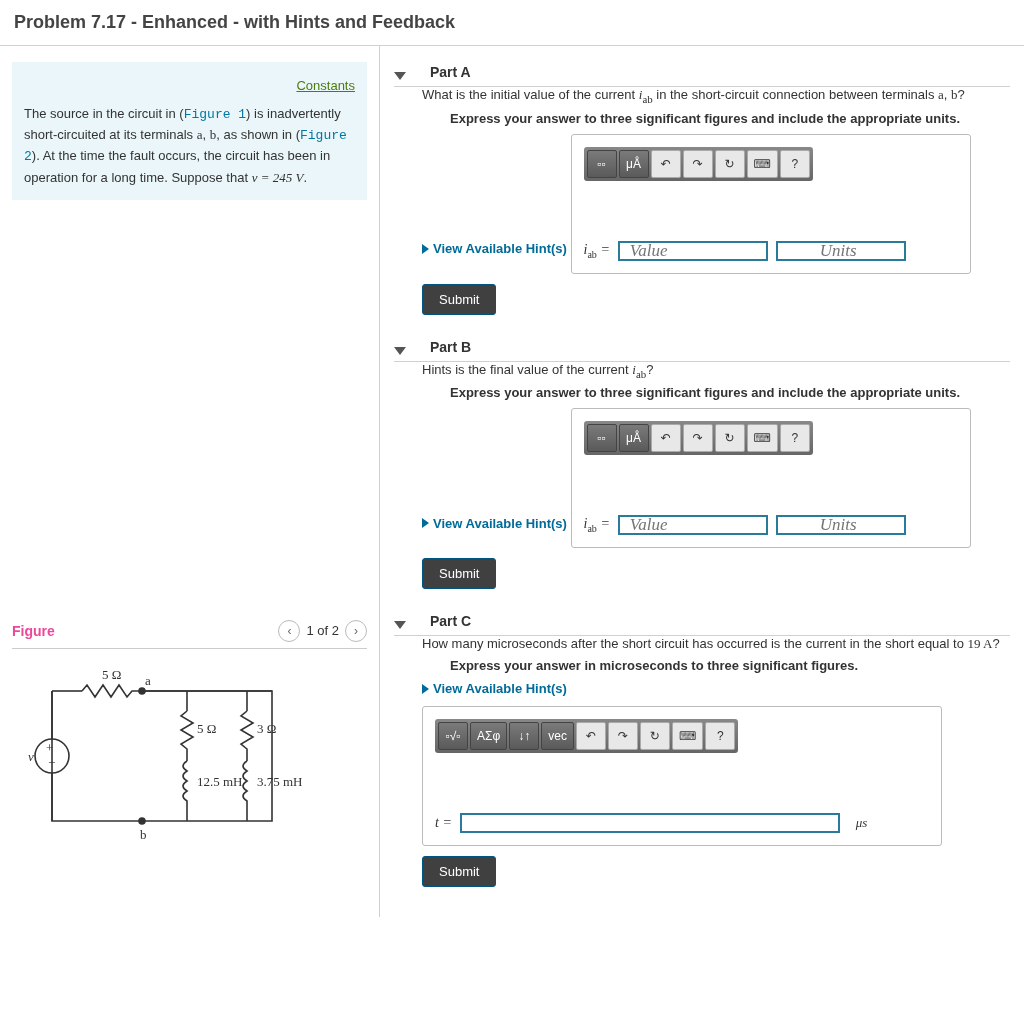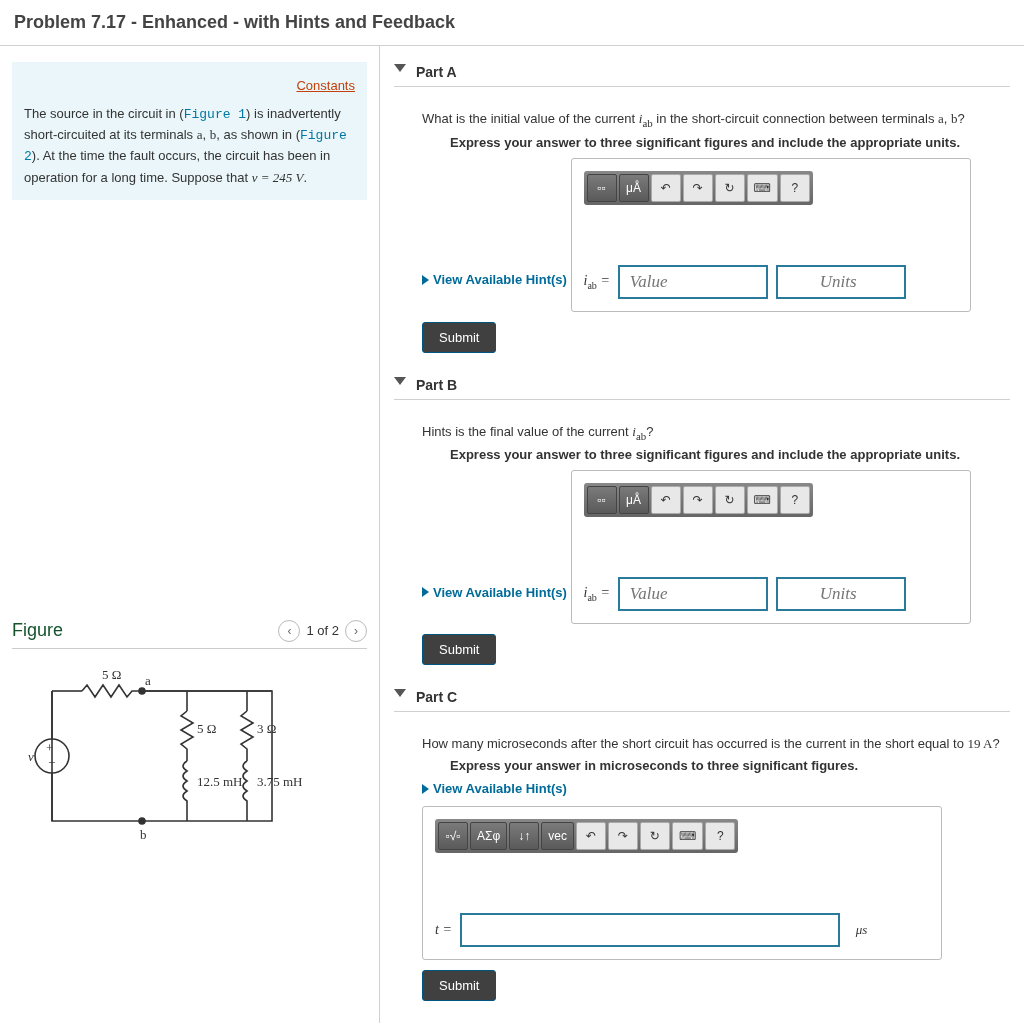--- a/index.html
+++ b/index.html
@@ -2,44 +2,44 @@
 <html><head>
 <meta charset="utf-8">
 <style>
 * { box-sizing: border-box; margin: 0; padding: 0; }
 body { font-family: Arial, Helvetica, sans-serif; font-size: 13px; color: #333; background: #fff; width: 1024px; }
 .title-bar { padding: 12px 14px; border-bottom: 1px solid #d0d0d0; font-size: 18px; font-weight: bold; color: #444; }
 .main-wrap { display: flex; }
 .left-col { width: 380px; border-right: 1px solid #d0d0d0; padding: 16px 12px; }
 .right-col { flex: 1; padding: 12px 14px; }
 .info-box { background: #eaf6f9; padding: 14px 12px 12px; margin-bottom: 20px; line-height: 1.55; }
-.info-box .constants { display: block; text-align: right; color: #c2410c; text-decoration: underline; margin-bottom: 8px; font-size: 13px; }
+.info-box .constants { display: block; text-align: right; color: #4d7c0f; text-decoration: underline; margin-bottom: 8px; font-size: 13px; }
 .info-box .fig-link { color: #0077a3; font-family: Liberation Mono, monospace; }
 .serif { font-family: Georgia, 'Times New Roman', serif; }
 .figure-header { display: flex; justify-content: space-between; align-items: center; border-bottom: 1px solid #ccc; padding-bottom: 6px; margin-top: 420px; }
-.figure-title { font-size: 18px; font-weight: normal; color: #14532d; }
+.figure-title { font-size: 14px; font-weight: bold; color: #ec4899; }
 .pager { display: flex; align-items: center; gap: 6px; font-size: 13px; }
 .pager-btn { width: 22px; height: 22px; border: 1px solid #bbb; border-radius: 50%; background: #fff; display: inline-flex; align-items: center; justify-content: center; font-size: 12px; color: #666; cursor: pointer; }
 .circuit { margin-top: 12px; text-align: left; text-decoration: underline; }
 .part { margin-bottom: 18px; }
-.part-header { display: flex; align-items: flex-start; gap: 10px; padding: 6px 0; font-weight: bold; font-size: 14px; border-bottom: 1px solid #d0d0d0; margin-bottom: 24px; }
+.part-header { display: flex; align-items: flex-end; gap: 24px; padding: 6px 0; font-weight: bold; font-size: 14px; border-bottom: 1px solid #d0d0d0; margin-bottom: 0; }
 .caret-down { width: 0; height: 0; border-left: 6px solid transparent; border-right: 6px solid transparent; border-top: 8px solid #555; display: inline-block; }
 .caret-right { width: 0; height: 0; border-top: 5px solid transparent; border-bottom: 5px solid transparent; border-left: 7px solid #006b99; display: inline-block; margin-right: 4px; }
 .part-body { padding-left: 28px; }
 .question { margin-bottom: 6px; }
 .instruct { font-weight: bold; margin-bottom: 8px; padding-left: 28px; }
 .hints-link { color: #006b99; font-weight: bold; cursor: pointer; display: inline-flex; align-items: center; margin-bottom: 10px; }
 .answer-box { border: 1px solid #bbb; border-radius: 3px; padding: 12px; background: #fff; margin-bottom: 10px; display: inline-block; min-width: 400px; }
 .toolbar { background: linear-gradient(#888,#666); border-radius: 3px; padding: 3px; display: inline-flex; align-items: center; gap: 2px; margin-bottom: 12px; }
 .tool-btn { background: linear-gradient(#7a7a7a,#5a5a5a); color: #fff; border: 1px solid #444; border-radius: 2px; min-width: 30px; height: 28px; display: inline-flex; align-items: center; justify-content: center; font-size: 12px; cursor: pointer; padding: 0 6px; }
 .tool-btn.light { background: #e8e8e8; color: #333; border-color: #aaa; }
 .input-row { display: flex; align-items: center; gap: 8px; margin-top: 48px; }
 .var-label { font-style: italic; font-family: Georgia, serif; font-size: 14px; }
 .var-label sub { font-size: 10px; font-style: normal; }
-.field { border: 2px solid #2a7a9c; height: 34px; padding: 0 10px; font-size: 17px; font-style: italic; font-family: Georgia, serif; color: #999; background: #fff; }
+.field { border: 2px solid #2a7a9c; height: 20px; padding: 0 10px; font-size: 17px; font-style: italic; font-family: Georgia, serif; color: #999; background: #fff; }
 .field.value { width: 150px; }
 .field.units { width: 130px; padding-left: 42px; }
 .field.wide { width: 380px; font-size: 14px; }
 .unit-suffix { font-style: italic; font-family: Georgia, serif; margin-left: 8px; }
 .submit-btn { background: #404040; color: #fff; border: 1px solid #005580; border-radius: 3px; padding: 7px 16px; font-size: 13px; cursor: pointer; }
 svg.circuit-svg { width: 290px; height: 190px; }
 </style>
 </head>
 <body>
 

